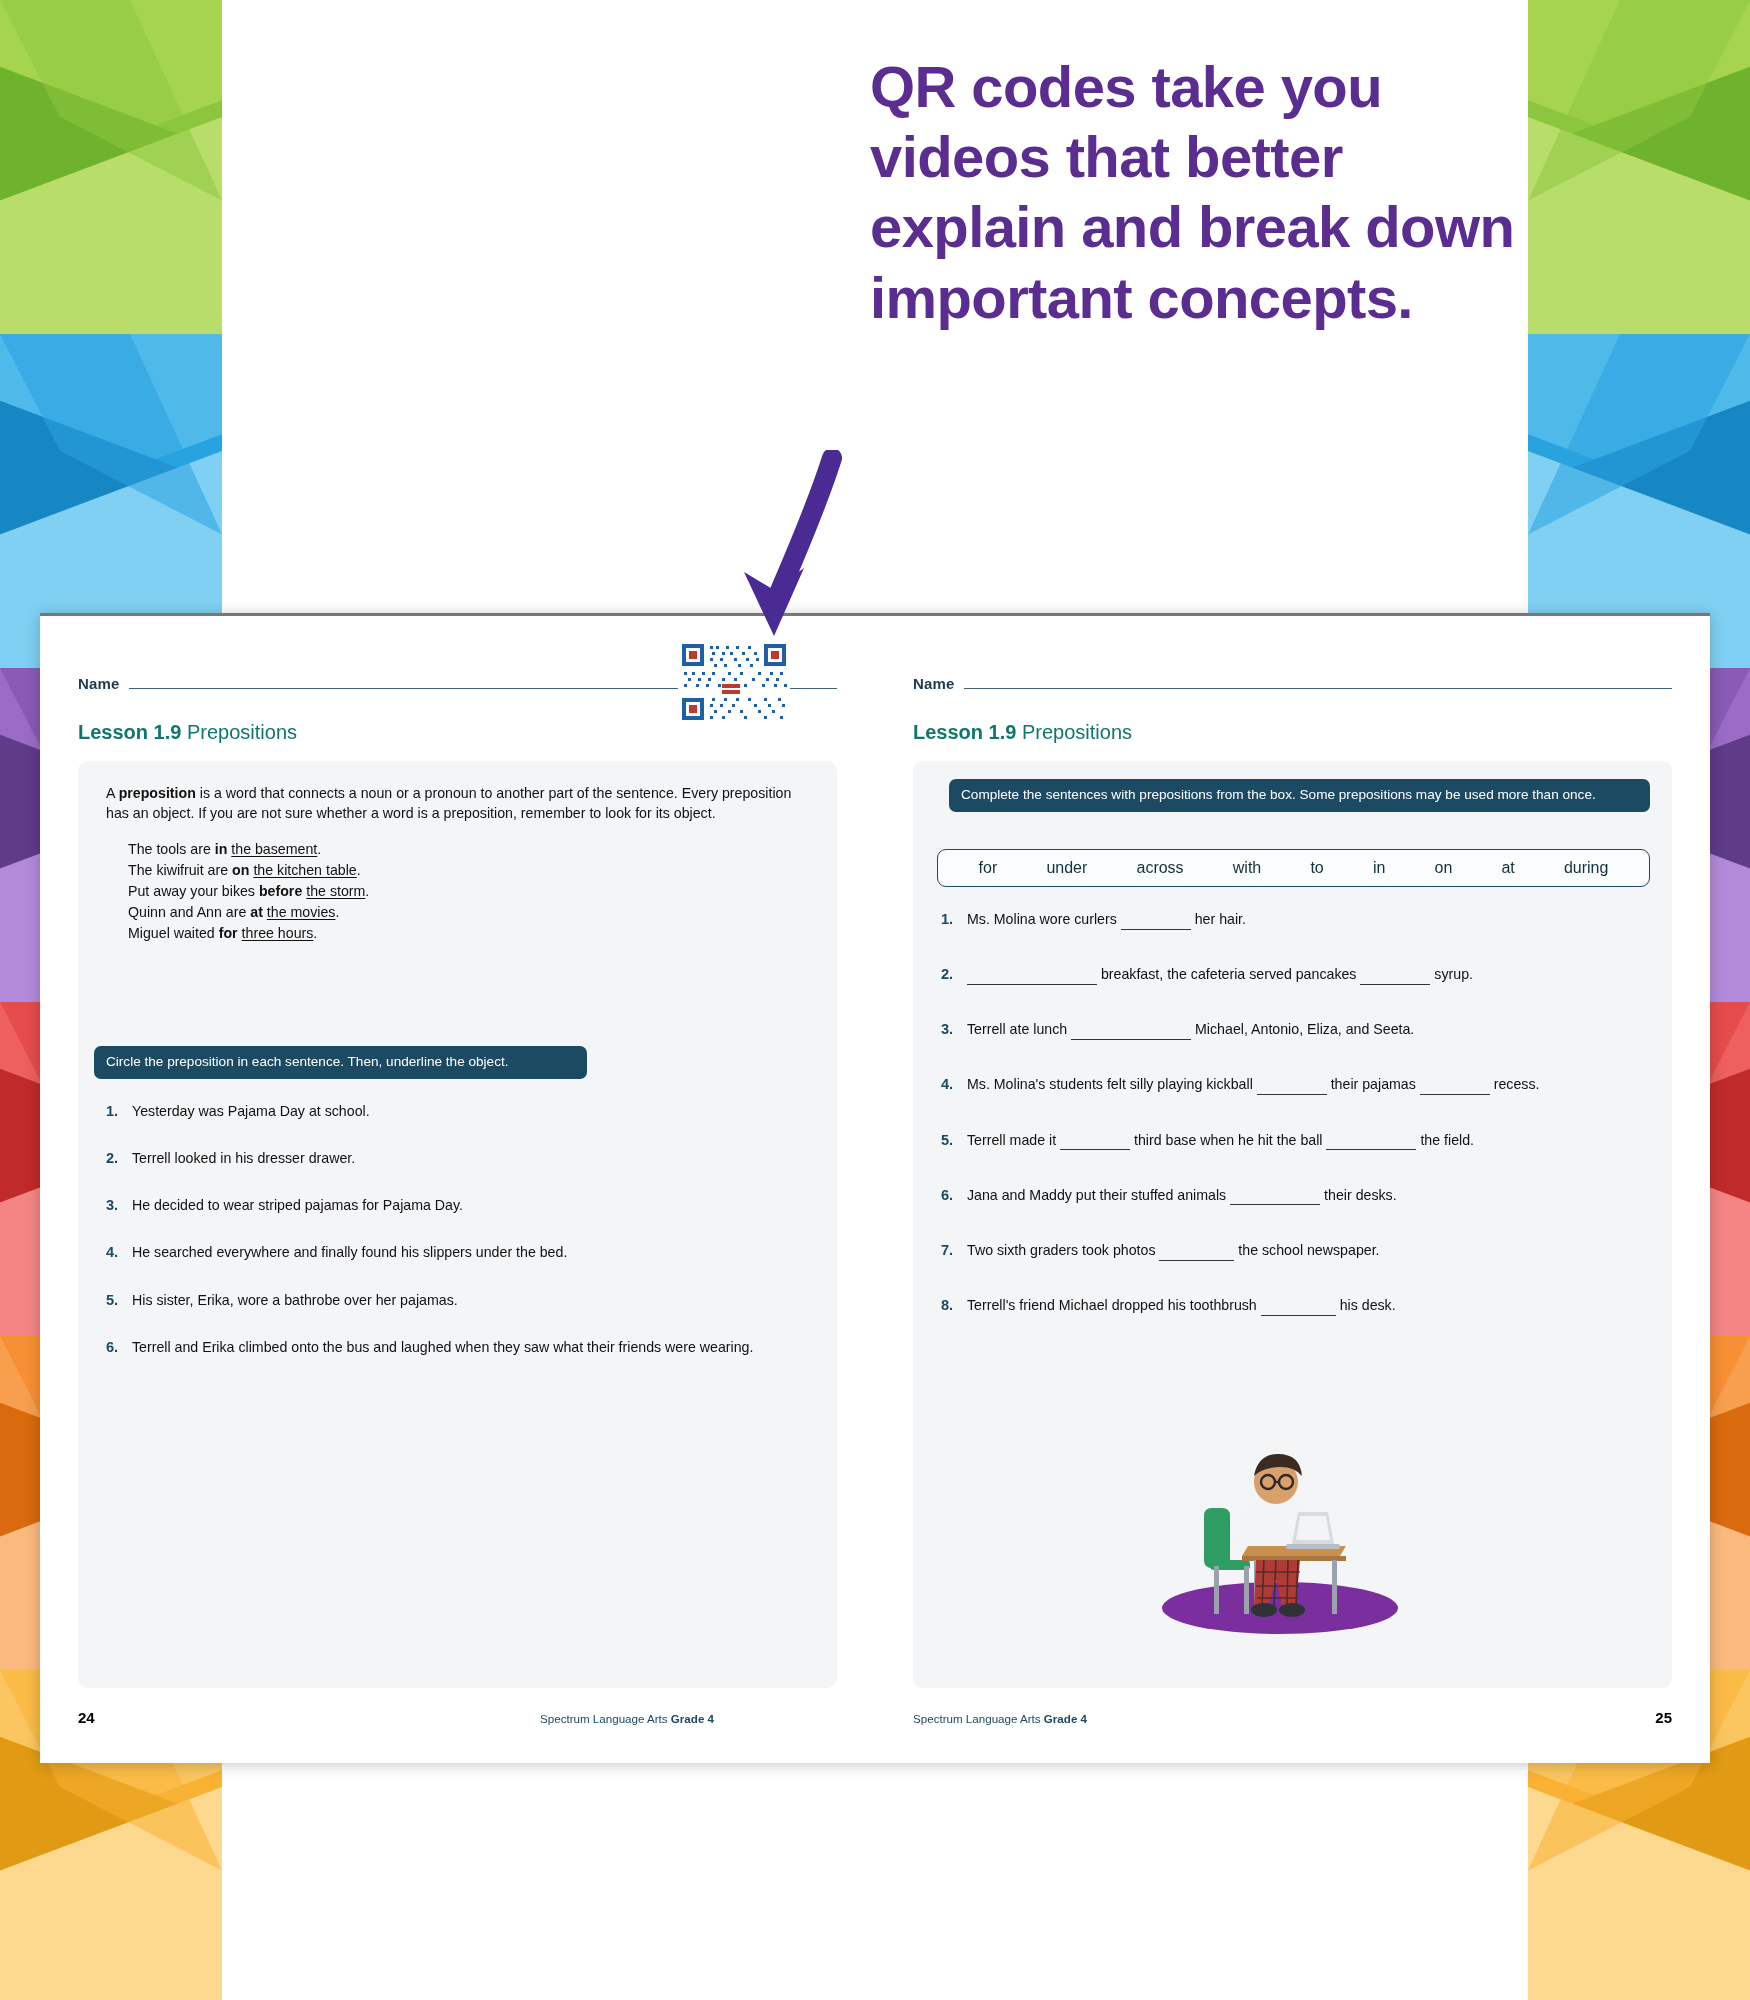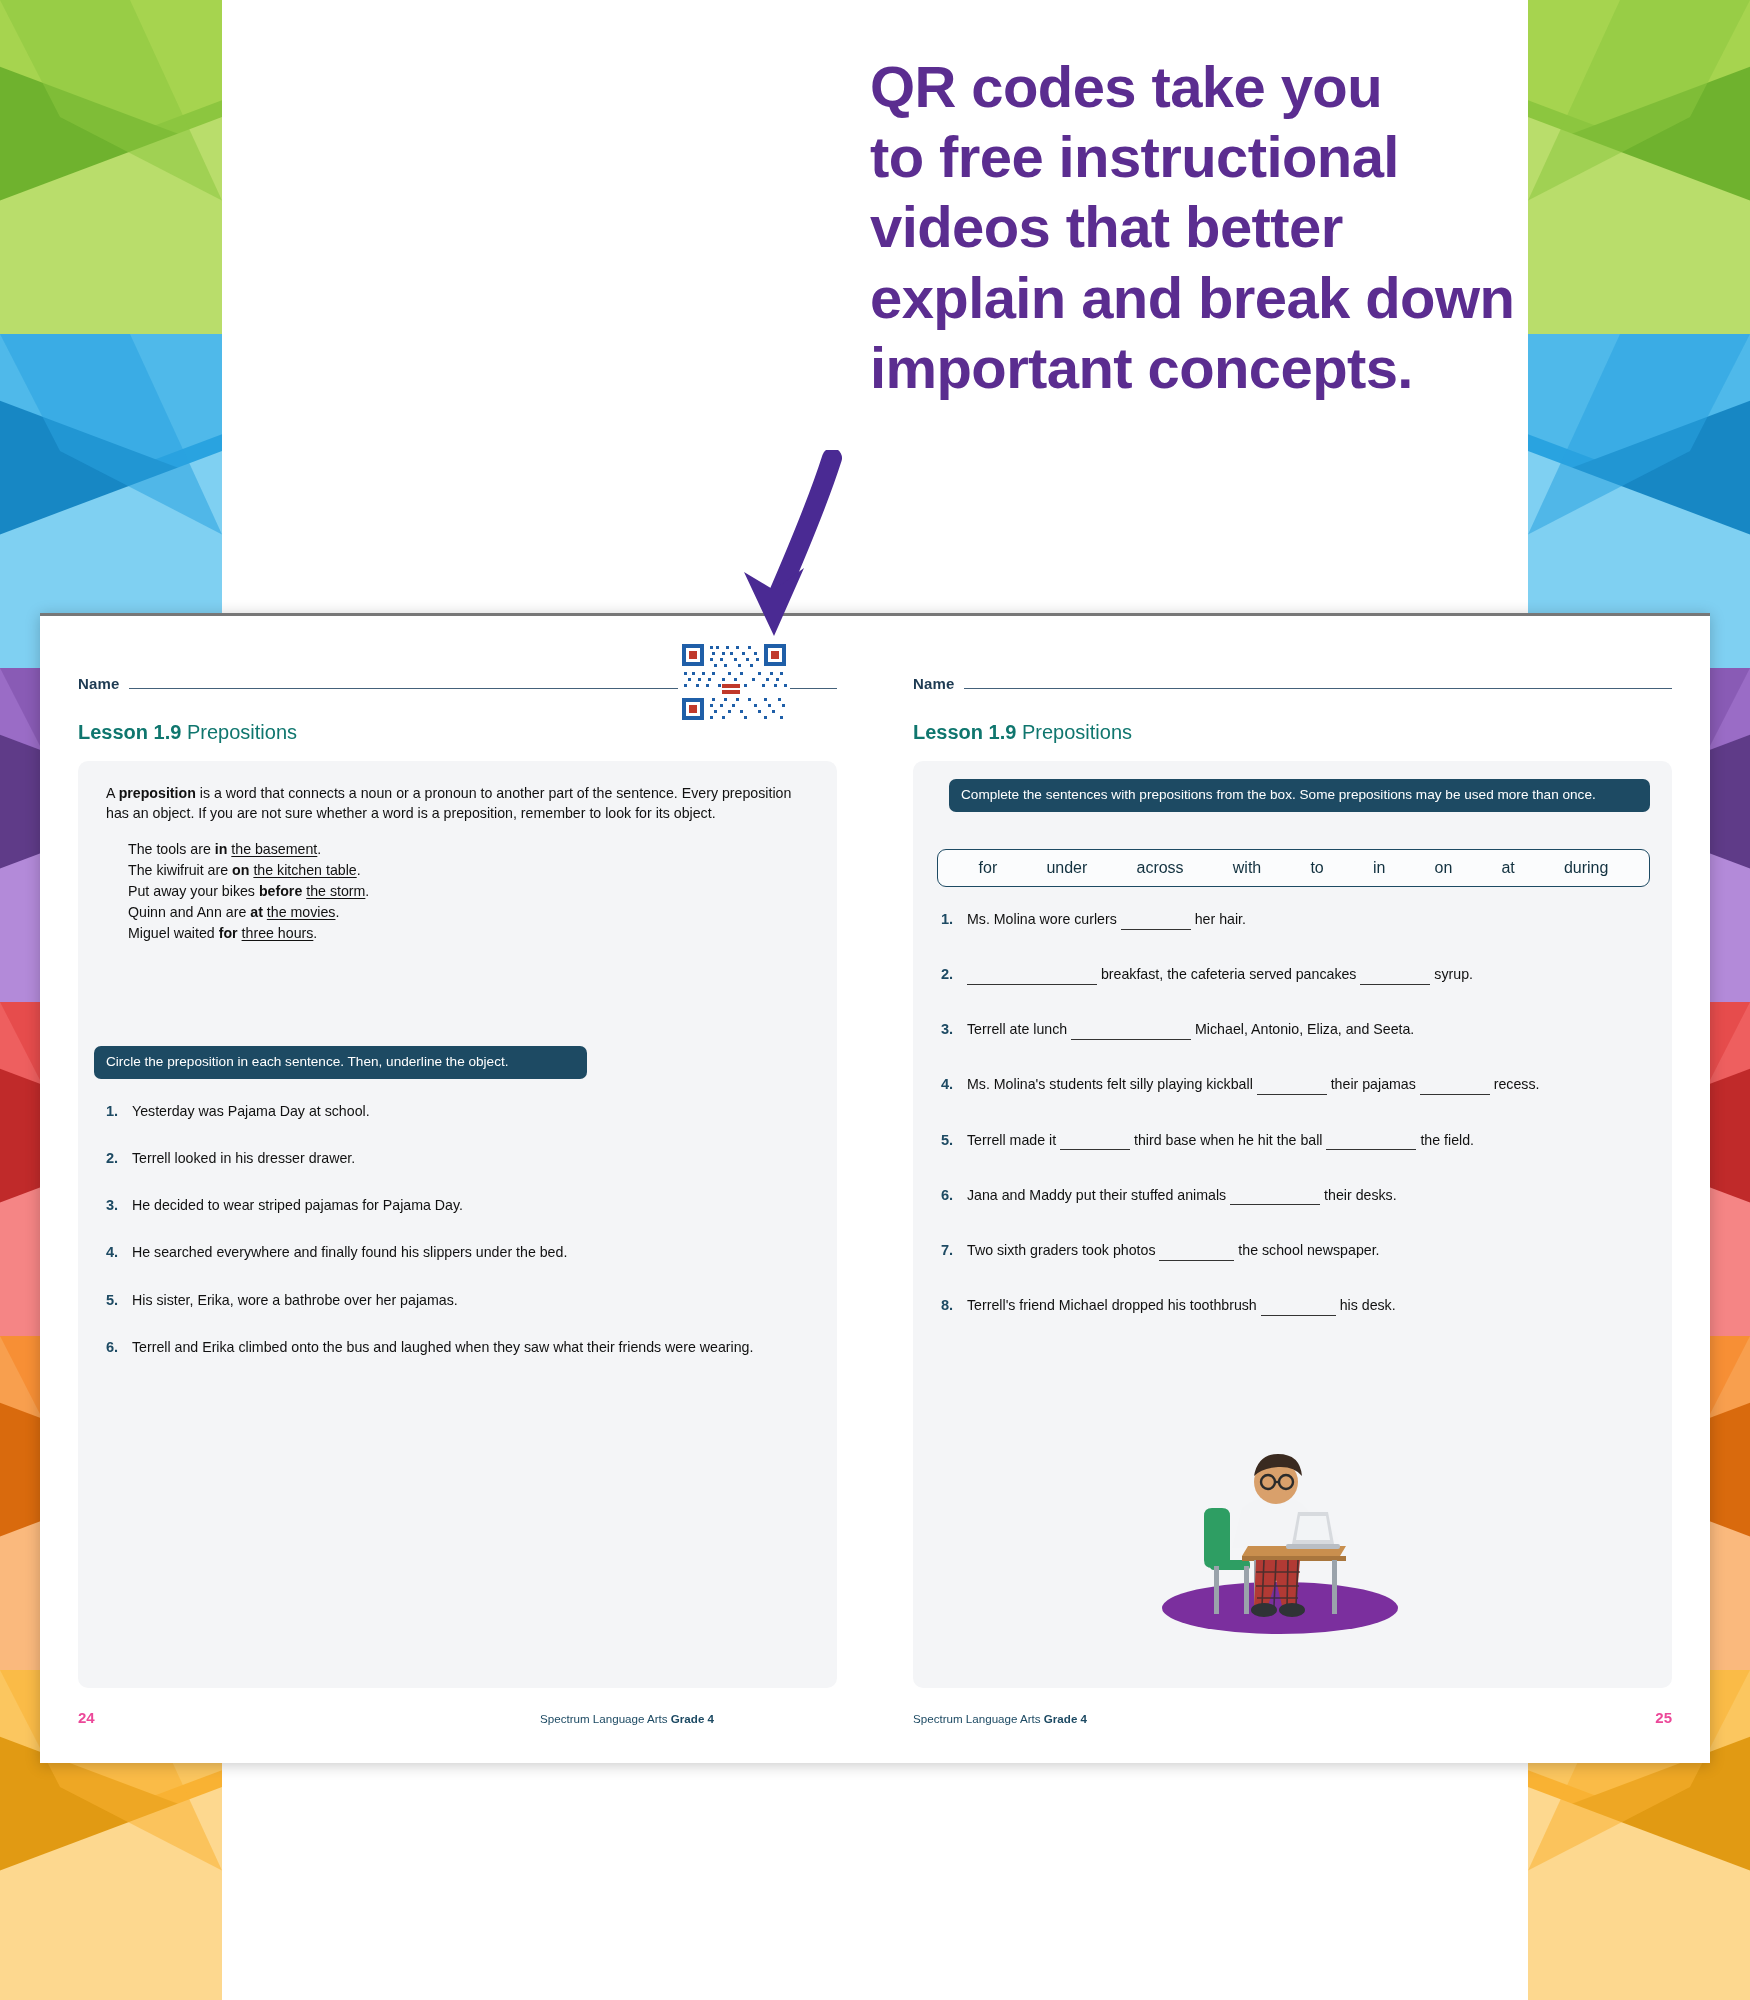--- a/index.html
+++ b/index.html
@@ -95,21 +95,21 @@
     border:1.6px solid #1d4a63; border-radius:9px;
     background:#fbfcfd;
     display:flex; justify-content:space-around; align-items:center;
     padding:9px 16px; font-size:16px; color:#12313f;
   }
   .wordbank span { white-space:nowrap; }
 
   .blank { display:inline-block; border-bottom:1.3px solid #333; vertical-align:bottom; height:13px; }
 
   
-  .pgnum { position:absolute; bottom:37px; font-size:15px; font-weight:bold; color:#ec4899; }
+  .pgnum { position:absolute; bottom:37px; font-size:15px; font-weight:bold; color:#000000; }
   #pg-left { left:38px; }
   #pg-right { right:38px; }
   .footer-txt {
     position:absolute; bottom:38px; font-size:11.6px; color:#1d4a63; white-space:nowrap;
   }
   .footer-txt b { font-weight:bold; }
   #foot-left { left:500px; }
   #foot-right { left:38px; }
 
   
@@ -217,21 +217,20 @@
         <polygon points="222,0 0,0 0,100.2 222,183.70000000000002" fill="#fbc65f" opacity="1"></polygon>
         <polygon points="222,66.8 0,150.3 0,267.2 222,317.3" fill="#e19a13" opacity="1"></polygon>
         <polygon points="222,200.4 0,116.89999999999999 0,334 222,334" fill="#fdd88f" opacity="1"></polygon>
         <polygon points="222,0 92,0 0,200.4 162,116.89999999999999" fill="#f9b233" opacity="0.55"></polygon>
       </svg>
     </div>
   </div>
 
 <div id="headline">
   <div>QR codes take you</div>
-  <div>to free instructional</div>
   <div>videos that better</div>
   <div>explain and break down</div>
   <div>important concepts.</div>
 </div>
 
 <div id="arrow-wrap">
   <svg width="150" height="200" viewBox="0 0 150 200">
     <path d="M132 8 C 118 52, 96 104, 76 150" stroke="#4a2a93" stroke-width="20" fill="none" stroke-linecap="round"></path>
     <path d="M74 186 L 44 122 L 74 140 L 104 118 Z" fill="#4a2a93"></path>
   </svg>

